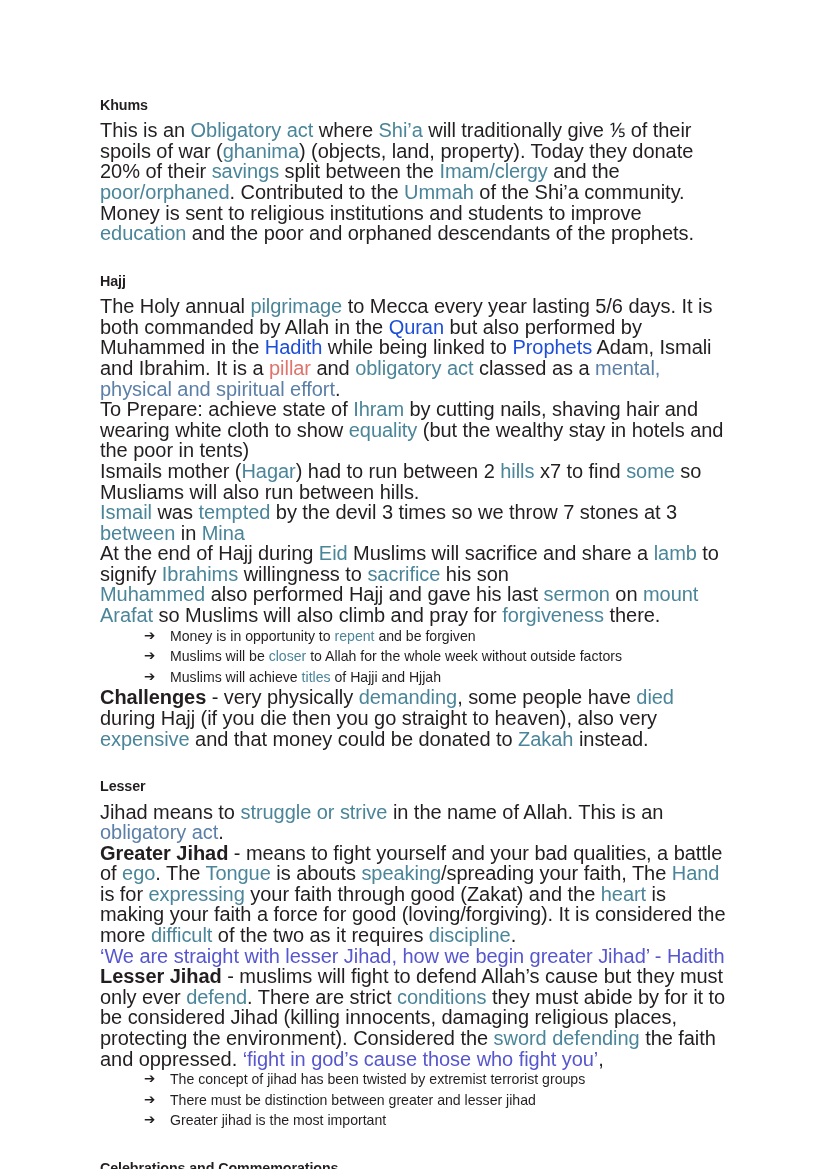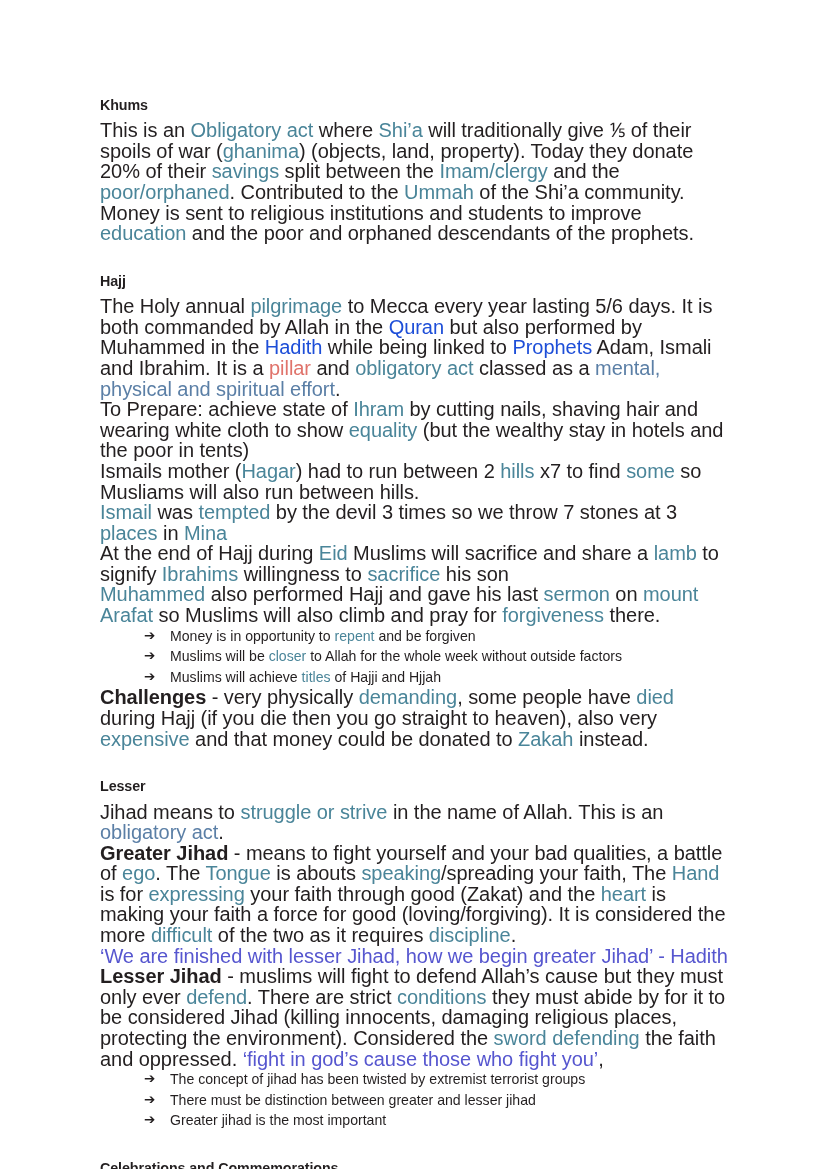--- a/index.html
+++ b/index.html
@@ -83,36 +83,36 @@
       <div class="block">
         <h2 class="section-heading">Khums</h2>
         <p class="para"><span>This is an </span><span class="c-teal">Obligatory act</span><span> where </span><span class="c-teal">Shi’a</span><span> will traditionally give  ⅕ of their spoils of war (</span><span class="c-teal">ghanima</span><span>) (objects, land, property). Today they donate 20% of their </span><span class="c-teal">savings</span><span> split between the </span><span class="c-teal">Imam/clergy</span><span> and the </span><span class="c-teal">poor/orphaned</span><span>. Contributed to the </span><span class="c-teal">Ummah</span><span> of the Shi’a community. Money is sent to religious institutions and students to improve </span><span class="c-teal">education</span><span> and the poor and orphaned descendants of the prophets.</span></p>
       </div>
       <div class="gap-lg"></div>
       <div class="block">
         <h2 class="section-heading">Hajj</h2>
         <p class="para"><span>The Holy annual </span><span class="c-teal">pilgrimage</span><span> to Mecca every year lasting 5/6 days. It is both commanded by Allah in the </span><span class="c-blue">Quran</span><span> but also performed by Muhammed in the </span><span class="c-blue">Hadith</span><span> while being linked to </span><span class="c-blue">Prophets</span><span> Adam, Ismali and Ibrahim. It is a </span><span class="c-red">pillar</span><span> and </span><span class="c-teal">obligatory act</span><span> classed as a </span><span class="c-slate">mental, physical and spiritual effort</span><span>.</span></p>
         <p class="para"><span>To Prepare: achieve state of </span><span class="c-teal">Ihram</span><span> by cutting nails, shaving hair and wearing white cloth to show </span><span class="c-teal">equality</span><span> (but the wealthy stay in hotels and the poor in tents)</span></p>
         <p class="para"><span>Ismails mother (</span><span class="c-teal">Hagar</span><span>) had to run between 2 </span><span class="c-teal">hills</span><span> x7 to find </span><span class="c-teal">some</span><span> so Musliams will also run between hills.</span></p>
-        <p class="para"><span class="c-teal">Ismail</span><span> was </span><span class="c-teal">tempted</span><span> by the devil 3 times so we throw 7 stones at 3 </span><span class="c-teal">places</span><span> in </span><span class="c-teal">Mina</span></p>
+        <p class="para"><span class="c-teal">Ismail</span><span> was </span><span class="c-teal">tempted</span><span> by the devil 3 times so we throw 7 stones at 3 </span><span class="c-teal">between</span><span> in </span><span class="c-teal">Mina</span></p>
         <p class="para"><span>At the end of Hajj during </span><span class="c-teal">Eid</span><span> Muslims will sacrifice and share a </span><span class="c-teal">lamb</span><span> to signify </span><span class="c-teal">Ibrahims</span><span> willingness to </span><span class="c-teal">sacrifice</span><span> his son</span></p>
         <p class="para"><span class="c-teal">Muhammed</span><span> also performed Hajj and gave his last </span><span class="c-teal">sermon</span><span> on </span><span class="c-teal">mount Arafat</span><span> so Muslims will also climb and pray for </span><span class="c-teal">forgiveness</span><span> there.</span></p>
         <ul class="arrow-list">
           <li><span class="arrow">➔</span><span><span>Money is in opportunity to </span><span class="c-teal">repent</span><span> and be forgiven</span></span></li>
           <li><span class="arrow">➔</span><span><span>Muslims will be </span><span class="c-teal">closer</span><span> to Allah for the whole week without outside factors</span></span></li>
           <li><span class="arrow">➔</span><span><span>Muslims will achieve </span><span class="c-teal">titles</span><span> of Hajji and Hjjah</span></span></li>
         </ul>
         <p class="para"><span class="bold">Challenges</span><span> - very physically </span><span class="c-teal">demanding</span><span>, some people have </span><span class="c-teal">died</span><span> during Hajj (if you die then you go straight to heaven), also very </span><span class="c-teal">expensive</span><span> and that money could be donated to </span><span class="c-teal">Zakah</span><span> instead.</span></p>
       </div>
       <div class="gap-lg"></div>
       <div class="block">
         <h2 class="section-heading">Lesser</h2>
         <p class="para"><span>Jihad means to </span><span class="c-teal">struggle or strive</span><span> in the name of Allah. This is an </span><span class="c-slate">obligatory act</span><span>.</span></p>
         <p class="para"><span class="bold">Greater Jihad</span><span> - means to fight yourself and your bad qualities, a battle of </span><span class="c-teal">ego</span><span>. The </span><span class="c-teal">Tongue</span><span> is abouts </span><span class="c-teal">speaking</span><span>/spreading your faith, The </span><span class="c-teal">Hand</span><span> is for </span><span class="c-teal">expressing</span><span> your faith through good (Zakat) and the </span><span class="c-teal">heart</span><span> is making your faith a force for good (loving/forgiving). It is considered the more </span><span class="c-teal">difficult</span><span> of the two as it requires </span><span class="c-teal">discipline</span><span>.</span></p>
-        <p class="para"><span class="c-purple">‘We are finished with lesser Jihad, how we begin greater Jihad’ - Hadith</span></p>
+        <p class="para"><span class="c-purple">‘We are straight with lesser Jihad, how we begin greater Jihad’ - Hadith</span></p>
         <p class="para"><span class="bold">Lesser Jihad</span><span> - muslims will fight to defend Allah’s cause but they must only ever </span><span class="c-teal">defend</span><span>. There are strict </span><span class="c-teal">conditions</span><span> they must abide by for it to be considered Jihad (killing innocents, damaging religious places, protecting the environment). Considered the </span><span class="c-teal">sword defending</span><span> the faith and oppressed. </span><span class="c-purple">‘fight in god’s cause those who fight you’</span><span>,</span></p>
         <ul class="arrow-list">
           <li><span class="arrow">➔</span><span><span>The concept of jihad has been twisted by extremist terrorist groups</span></span></li>
           <li><span class="arrow">➔</span><span><span>There must be distinction between greater and lesser jihad</span></span></li>
           <li><span class="arrow">➔</span><span><span>Greater jihad is the most important</span></span></li>
         </ul>
       </div>
       <div class="gap-lg"></div>
       <div class="block">
         <h2 class="section-heading">Celebrations and Commemorations</h2>

